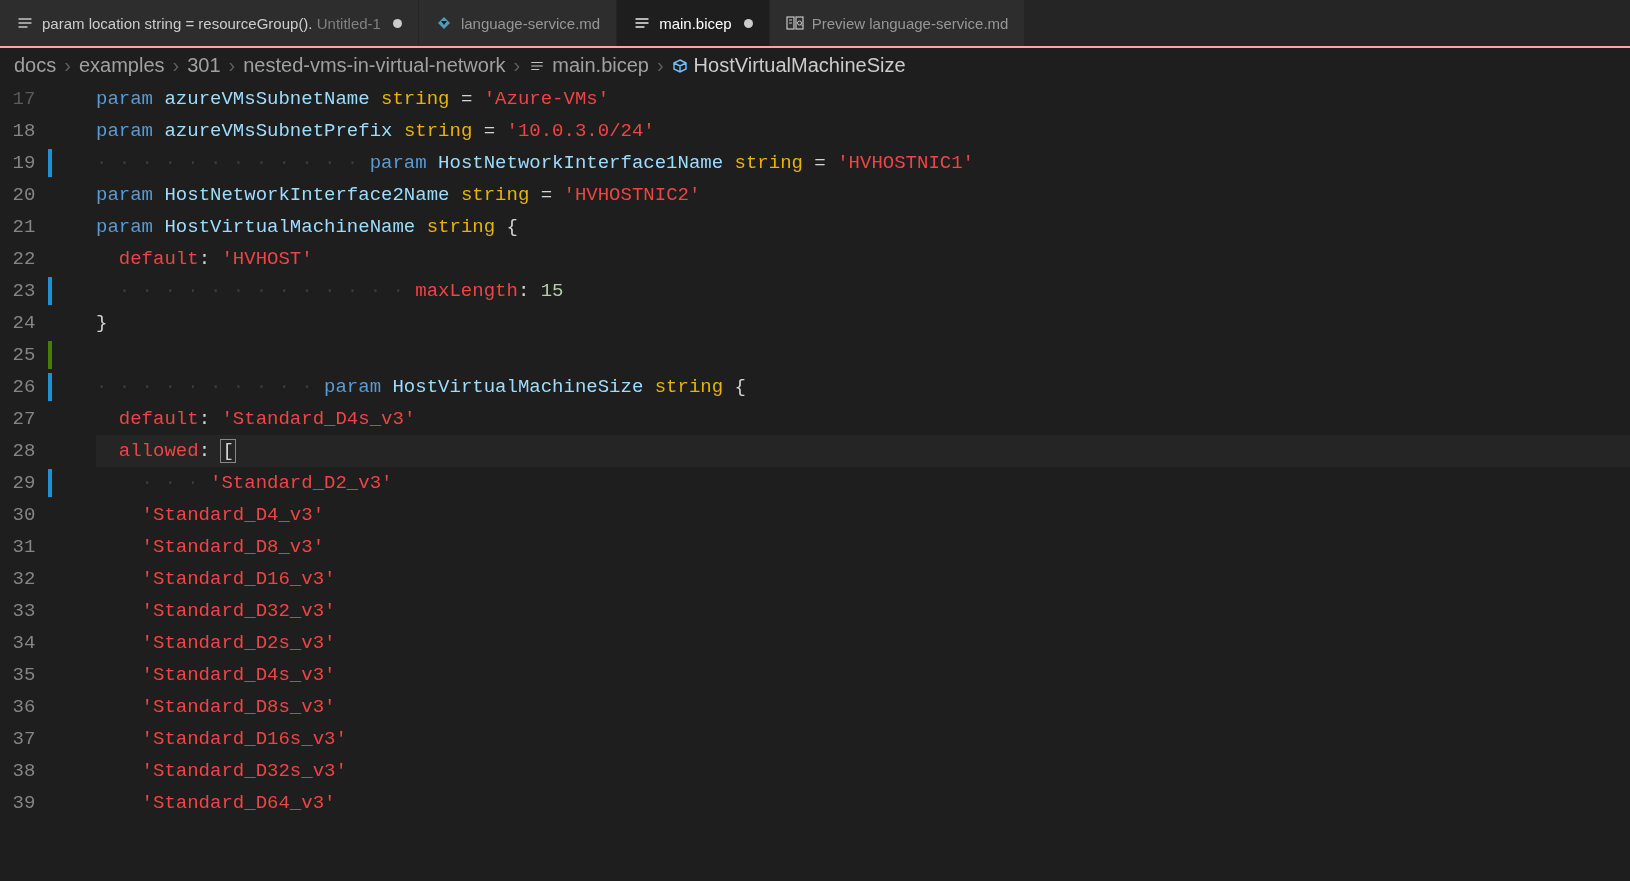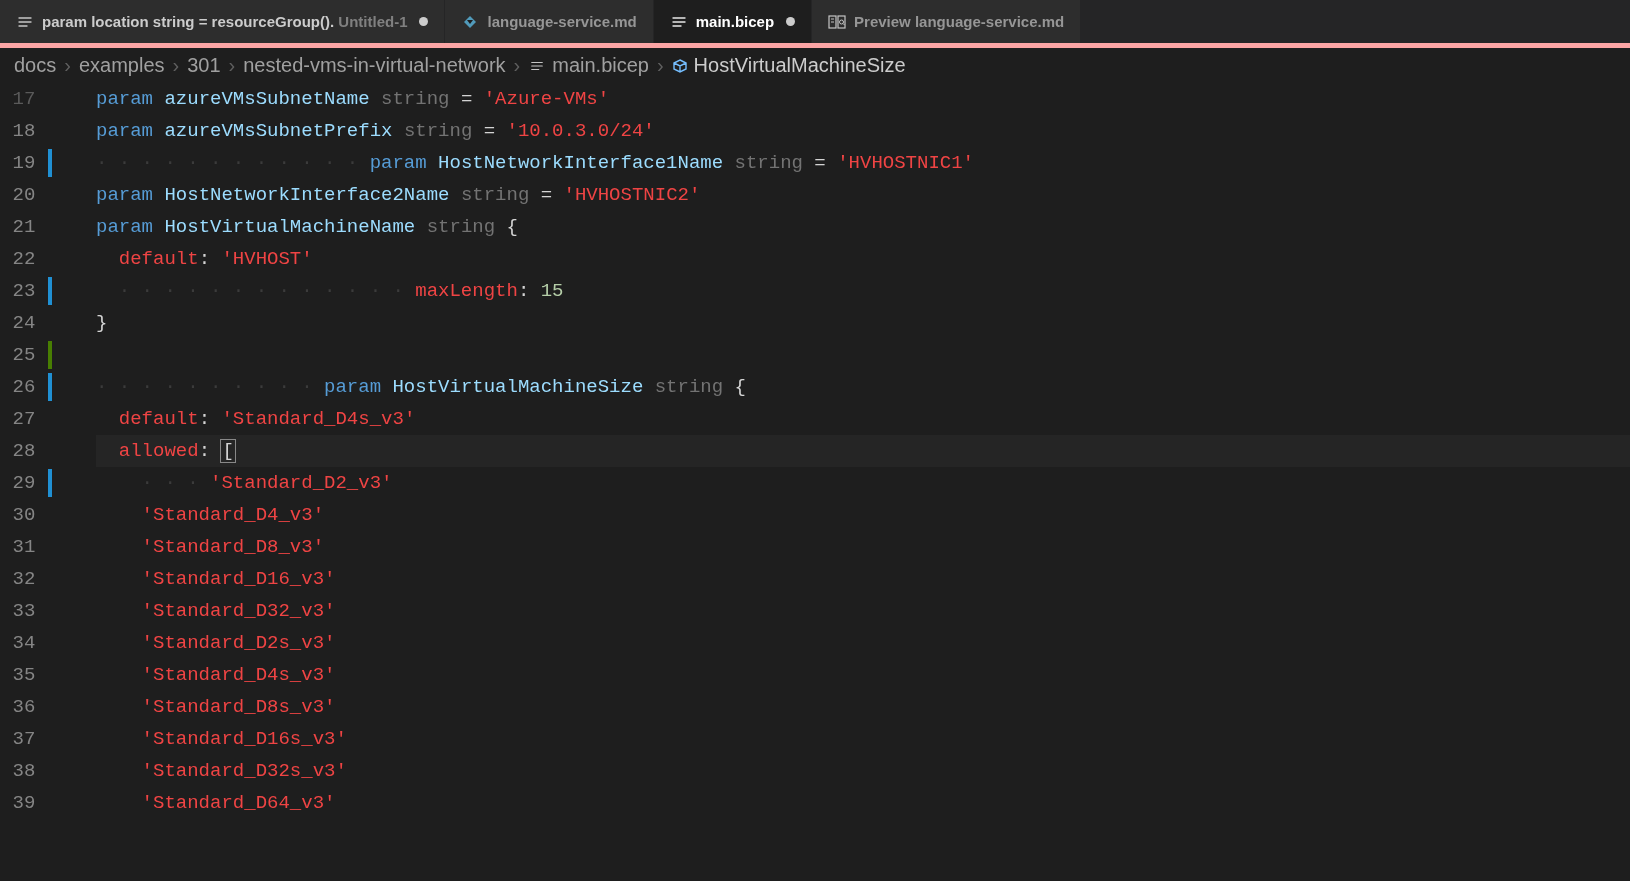--- a/index.html
+++ b/index.html
@@ -14,22 +14,21 @@
   width: 1630px;
   height: 881px;
   overflow: hidden;
   font-size: 15px;
 }
 .tabs {
   display: flex;
   background: #252526;
   height: 48px;
   align-items: stretch;
-  border-bottom: 5px solid #fca5a5;
-  font-weight: bold;
+  border-bottom: 2px solid #fca5a5;
 }
 .tab {
   display: flex;
   align-items: center;
   padding: 0 16px;
   gap: 8px;
   color: #969696;
   background: #2d2d2d;
   border-right: 1px solid #252526;
   cursor: pointer;
@@ -119,21 +118,21 @@
 .code-line {
   height: 32px;
   white-space: pre;
   position: relative;
 }
 .code-line.current {
   background: rgba(255,255,255,0.03);
 }
 .tok-kw { color: #569cd6; }
 .tok-ident { color: #9cdcfe; }
-.tok-type { color: #737373; }
+.tok-type { color: #eab308; }
 .tok-str { color: #ef4444; }
 .tok-num { color: #b5cea8; }
 .tok-prop { color: #ef4444; }
 .tok-punc { color: #d4d4d4; }
 .tok-op { color: #d4d4d4; }
 .ws-dot { color: #3b3b3b; }
 .bracket-match {
   border: 1px solid #888;
   padding: 0 1px;
   margin: 0 -1px;

